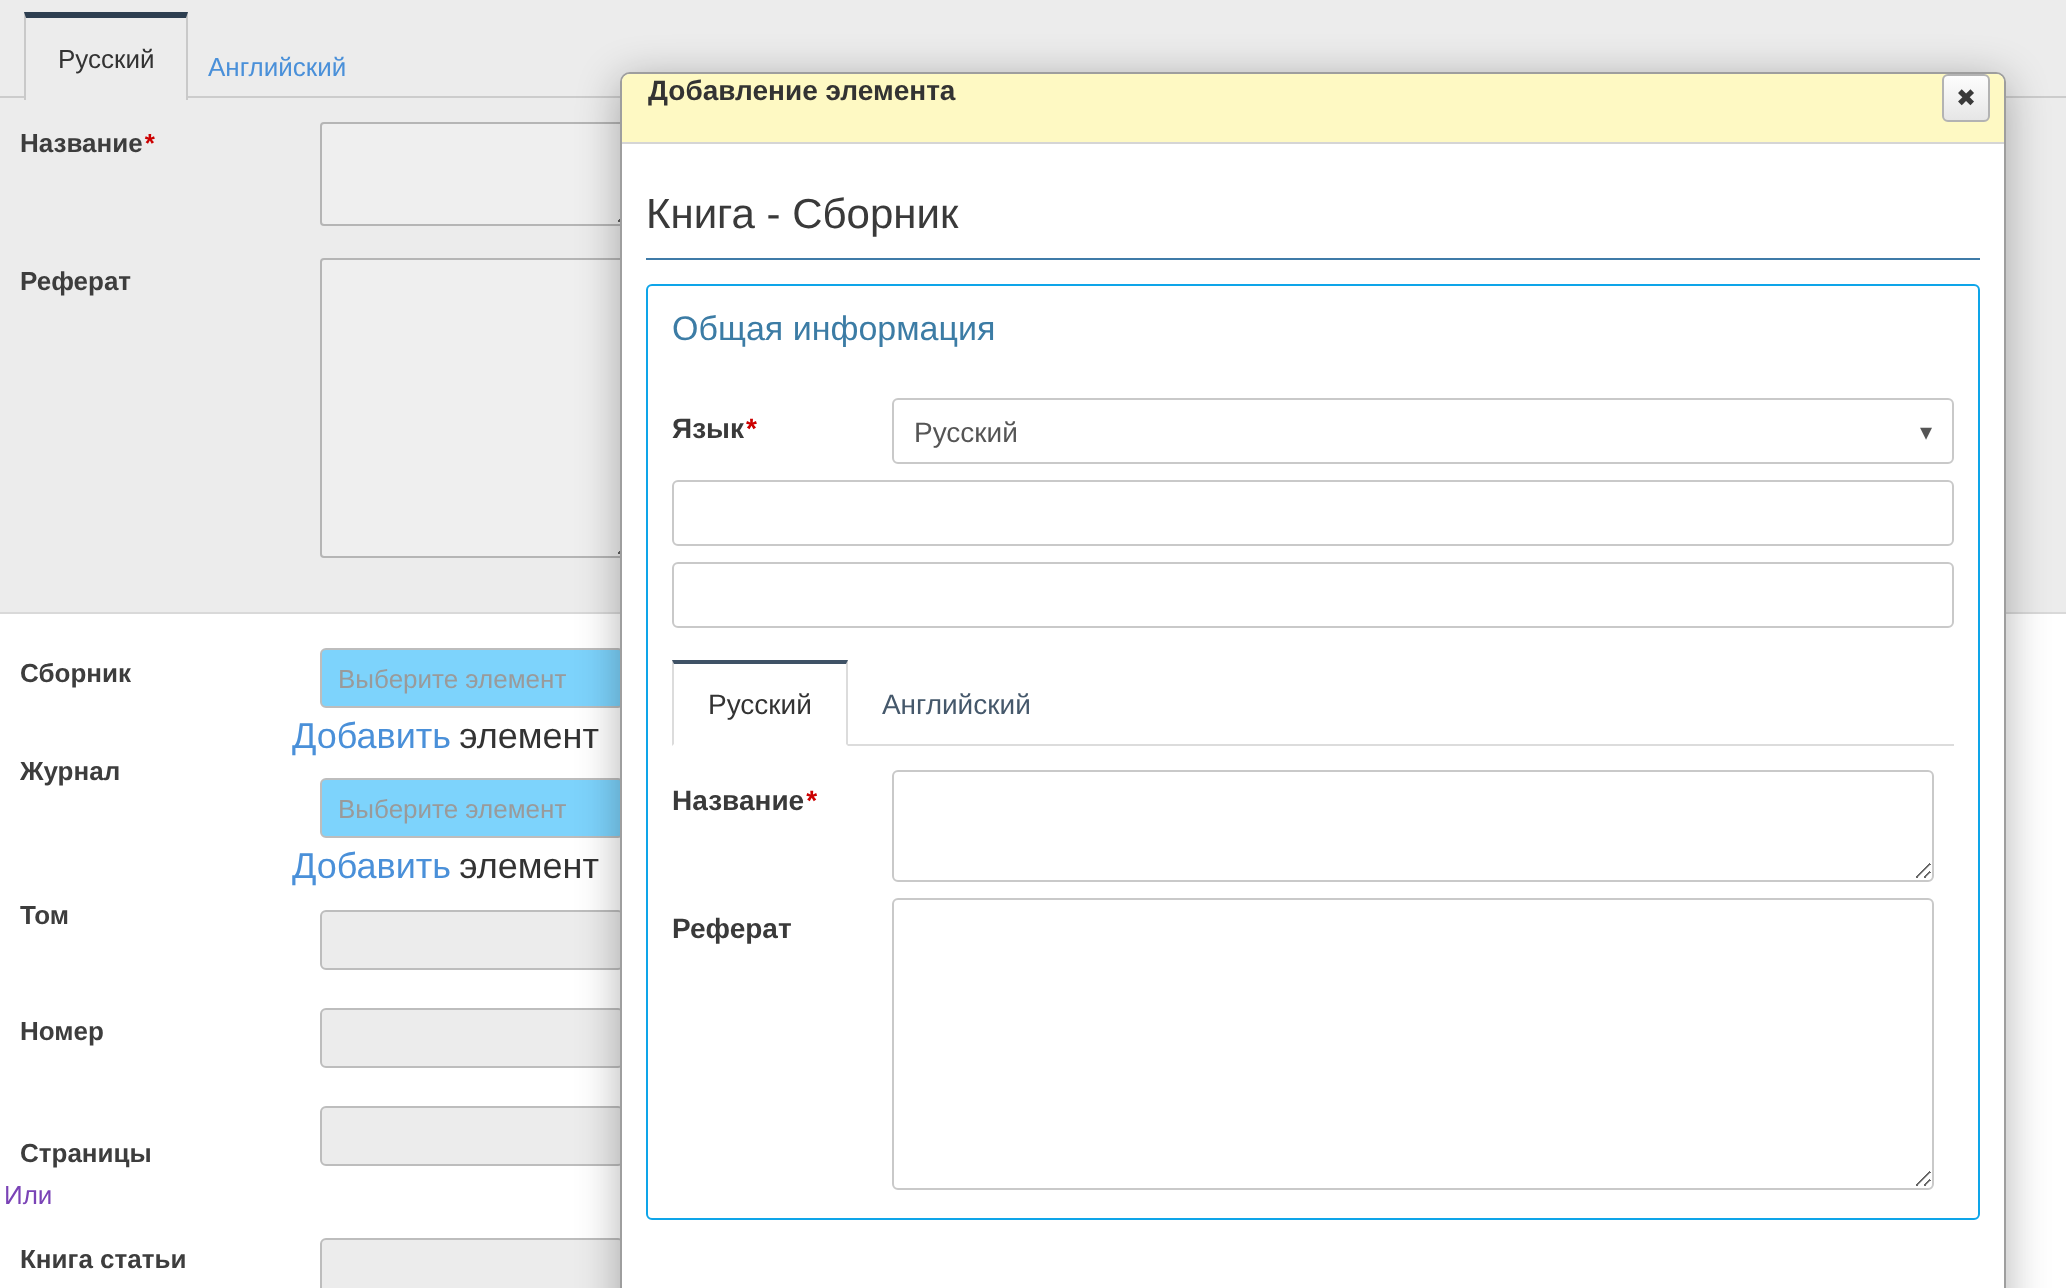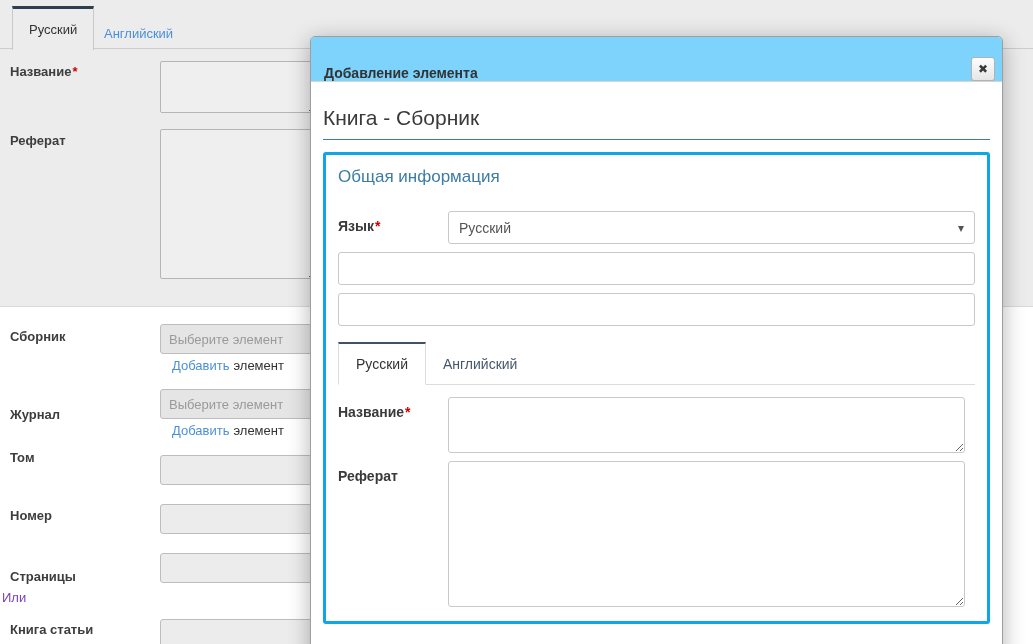--- a/index.html
+++ b/index.html
@@ -41,56 +41,56 @@
   .req { color: #cc0000; margin-left: 1px; }
   .bg-textarea {
     position: absolute; left: 160px; width: 158px;
     background: #efefef; border: 1px solid #b5b5b5; border-radius: 2px;
     resize: both; font-family: inherit; font-size: 13px; padding: 4px 6px; color: #333;
   }
   .bg-input {
     position: absolute; left: 160px; width: 152px; height: 30px;
     border: 1px solid #bdbdbd; border-radius: 3px;
     padding: 0 8px; font-size: 13px; font-family: inherit; color: #555;
-    background: #e5e5e5;
+    background: #7dd3fc;
   }
   .bg-input::placeholder { color: #9a9a9a; opacity: 1; }
   .bg-input.gray { background: #ececec; }
-  .add-link { position: absolute; left: 172px; font-size: 13px; white-space: nowrap; }
+  .add-link { position: absolute; left: 146px; font-size: 18px; white-space: nowrap; }
   .add-link .lnk { color: #4a90d9; cursor: pointer; }
   .add-link .sfx { color: #333; margin-left: 4px; }
   .or-link { position: absolute; left: 2px; font-size: 13px; color: #7a43b6; cursor: pointer; }
 
   
   .modal {
     position: absolute; left: 310px; top: 36px; width: 693px; height: 700px;
     background: #fff; border: 1px solid #9e9e9e; border-radius: 5px 5px 0 0;
     box-shadow: 0 4px 22px rgba(0,0,0,0.30);
     z-index: 10;
   }
   .modal-header {
-    height: 45px; background: #7dd3fc; border-bottom: 1px solid #d5d5d5;
+    height: 35px; background: #fef9c3; border-bottom: 1px solid #d5d5d5;
     border-radius: 4px 4px 0 0;
-    display: flex; align-items: flex-end; padding: 0 7px 0 13px;
+    display: flex; align-items: flex-start; padding: 0 7px 0 13px;
   }
   .modal-title { font-size: 14px; font-weight: bold; color: #333; }
   .modal-close {
     margin-left: auto; width: 24px; height: 24px;
     border: 1px solid #b3b3b3; border-radius: 3px;
     background: linear-gradient(#fdfdfd, #e6e6e6);
     display: flex; align-items: center; justify-content: center;
     font-size: 12px; color: #3a3a3a; cursor: pointer; font-family: inherit;
   }
   .modal-body { padding: 10px 12px 12px 12px; }
   .m-heading {
     margin-top: 12px; font-size: 21px; font-weight: normal; color: #3a3a3a;
     line-height: 28px; padding-bottom: 7px; border-bottom: 1px solid #3f7ba8;
   }
   .panel {
-    margin-top: 12px; border: 3px solid #0ea5e9; border-radius: 3px;
+    margin-top: 12px; border: 1px solid #0ea5e9; border-radius: 3px;
     padding: 12px 12px 14px 12px;
   }
   .section-title { font-size: 17px; color: #3c7ca5; margin-bottom: 24px; }
   .f-row { display: flex; margin-bottom: 8px; }
   .f-row:last-child { margin-bottom: 0; }
   .f-label { width: 110px; flex: 0 0 110px; padding-top: 7px; font-size: 14px; font-weight: bold; color: #3a3a3a; }
   .f-control { flex: 1; min-width: 0; }
   .sel {
     height: 33px; width: 100%; border: 1px solid #c9c9c9; border-radius: 3px;
     background: #fff; display: flex; align-items: center; padding: 0 10px;
@@ -143,21 +143,21 @@
   <textarea class="bg-textarea" style="top: 129px; height: 150px;"></textarea>
 
   <div class="bg-label" style="top:329px">
     <span>Сборник</span>
   </div>
   <input class="bg-input" style="top: 324px;" placeholder="Выберите элемент">
   <div class="add-link" style="top:358px">
     <span class="lnk">Добавить</span><span class="sfx">элемент</span>
   </div>
 
-  <div class="bg-label" style="top:407px">
+  <div class="bg-label" style="top:378px">
     <span>Журнал</span>
   </div>
   <input class="bg-input" style="top: 389px;" placeholder="Выберите элемент">
   <div class="add-link" style="top:423px">
     <span class="lnk">Добавить</span><span class="sfx">элемент</span>
   </div>
 
   <div class="bg-label" style="top:450px">
     <span>Том</span>
   </div>

